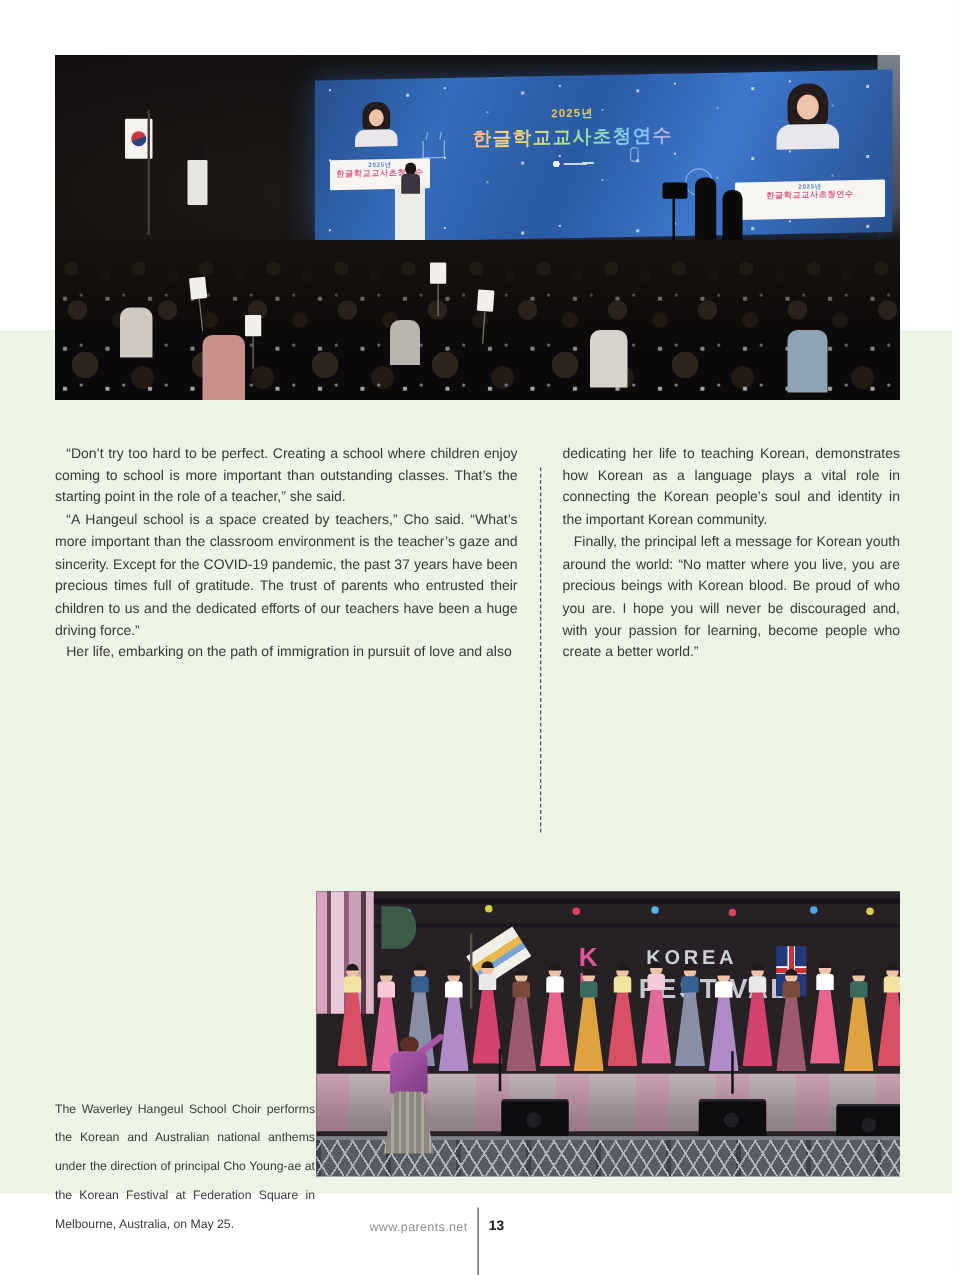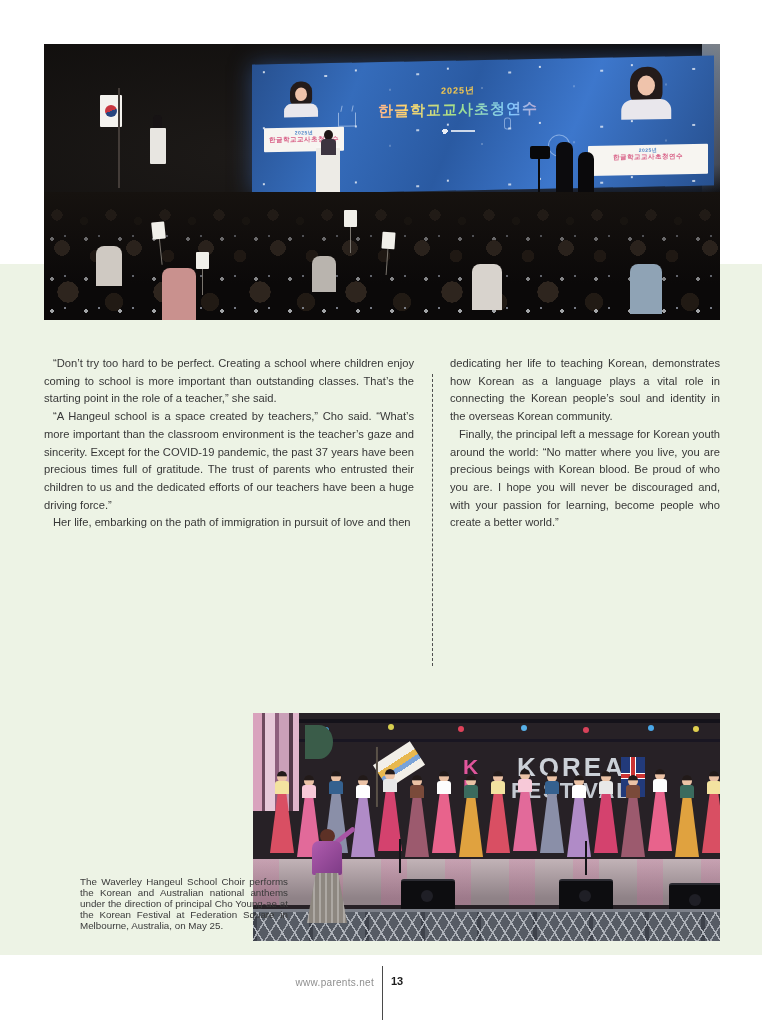--- a/index.html
+++ b/index.html
@@ -6,21 +6,21 @@
   #page {
     position:relative; width:762px; height:1020px; margin:0 auto;
     background:#ffffff; overflow:hidden;
     font-family:"Liberation Sans","DejaVu Sans",sans-serif;
   }
   .green-panel { position:absolute; left:0; top:264px; width:762px; height:691px; background:#edf3e5; }
 
   
   .caption { position:absolute; font-size:9.8px; line-height:14px; color:#3a3a3a; text-align:justify; margin:0; }
   .caption-top { left:44px; top:326px; width:676px; }
-  .caption-bottom { left:44px; top:876px; width:208px; line-height:11px;margin-left:36px; }
+  .caption-bottom { left:44px; top:876px; width:208px; line-height:23px; }
 
   .col { position:absolute; top:355px; }
   .col-left  { left:44px;  width:370px; }
   .col-right { left:450px; width:270px; }
   .body-p { margin:0; font-size:11.2px; line-height:17.7px; color:#373737; text-align:justify; }
   .indent { text-indent:9px; }
   .section-heading { margin:12px 0 2px 0; font-size:11.8px; line-height:16px; font-weight:bold; color:#56b247; white-space:nowrap; }
   .col-divider { position:absolute; left:432px; top:374px; height:292px; width:0; border-left:1.6px dashed #4e4e4e; }
   .end-mark { display:inline-block; margin-left:4px; width:10px; height:11px; border:1px solid #f0b428; background:#fffdf4;
               font-size:8px; line-height:11px; font-weight:bold; color:#2b5fae; text-align:center; vertical-align:-1px; }
@@ -125,21 +125,21 @@
   .photo-bottom { position:absolute; left:253px; top:713px; width:467px; height:228px; margin:0; overflow:hidden; background:#272126; }
   .bp-truss1 { position:absolute; left:0; top:6px;  width:100%; height:4px; background:#14121a; }
   .bp-truss2 { position:absolute; left:0; top:26px; width:100%; height:3px; background:#191622; }
   .bp-lights { position:absolute; left:0; top:12px; width:6px; height:6px; border-radius:50%; background:#e0425a;
     box-shadow:70px 2px 0 #4aa7e8, 135px -1px 0 #d8cf4f, 205px 1px 0 #e0425a, 268px 0 0 #58b0e8,
                330px 2px 0 #d8425a, 395px 0 0 #4aa7e8, 440px 1px 0 #e0cf4f; filter:blur(.4px); }
   .bp-banners { position:absolute; left:0; top:0; width:46px; height:98px; background:
       linear-gradient(90deg,#d9a3bd 0 9px, #6e4a5e 9px 12px, #e7c9d9 12px 22px, #8e5f7d 22px 26px, #caa0b8 26px 36px, #553a4a 36px 40px, #e0b5cb 40px 46px); }
   .bp-green-shape { position:absolute; left:52px; top:12px; width:28px; height:34px; border-radius:0 50% 50% 0; background:#3a5c49; }
   .bp-kf { position:absolute; left:210px; top:44px; width:20px; font-size:21px; line-height:20px; font-weight:bold; color:#e0559b; letter-spacing:0; word-break:break-all; }
-  .bp-korea    { position:absolute; left:264px; top:42px; width:200px; font-size:26px; line-height:24px; font-weight:bold; color:#ccd1d8; letter-spacing:3px; }
+  .bp-korea    { position:absolute; left:264px; top:42px; width:200px; font-size:16px; line-height:24px; font-weight:bold; color:#ccd1d8; letter-spacing:3px; }
   .bp-festival { position:absolute; left:258px; top:66px; width:210px; font-size:22px; line-height:24px; font-weight:bold; color:#c4c9d1; letter-spacing:2px; }
   .bp-flag-tilt { position:absolute; left:124px; top:38px; width:44px; height:28px; transform:rotate(-33deg);
     background:linear-gradient(180deg,#f2efe8 0 9px, #e8b84f 9px 15px, #7aa3d8 15px 20px, #f2efe8 20px 28px); }
   .bp-flag-tilt::after { content:""; position:absolute; left:-4px; top:-18px; width:2px; height:60px; background:#5a5248; transform:rotate(33deg); }
   .bp-flag-au { position:absolute; left:368px; top:44px; width:24px; height:40px; background:#223a7a; }
   .bp-flag-au::before { content:""; position:absolute; left:0; top:16px; width:100%; height:6px;
     background:linear-gradient(#fff 1px, #c33 1px 5px, #fff 5px); }
   .bp-flag-au::after { content:""; position:absolute; left:9px; top:0; width:6px; height:100%;
     background:linear-gradient(90deg,#fff 1px, #c33 1px 5px, #fff 5px); }
   .bp-floor { position:absolute; left:0; top:146px; width:100%; height:46px;
@@ -261,27 +261,27 @@
     <i class="sign sign-1"></i>
     <i class="sign sign-2"></i>
     <i class="sign sign-3"></i>
     <i class="sign sign-4"></i>
   </figure>
 
 
   <section class="col col-left">
     <p class="body-p indent">“Don’t try too hard to be perfect. Creating a school where children enjoy coming to school is more important than outstanding classes. That’s the starting point in the role of a teacher,” she said.</p>
     <p class="body-p indent">“A Hangeul school is a space created by teachers,” Cho said. “What’s more important than the classroom environment is the teacher’s gaze and sincerity. Except for the COVID-19 pandemic, the past 37 years have been precious times full of gratitude. The trust of parents who entrusted their children to us and the dedicated efforts of our teachers have been a huge driving force.”</p>
-    <p class="body-p indent">Her life, embarking on the path of immigration in pursuit of love and then</p>
+    <p class="body-p indent">Her life, embarking on the path of immigration in pursuit of love and also</p>
   </section>
 
   <div class="col-divider"></div>
 
   <section class="col col-right">
-    <p class="body-p">dedicating her life to teaching Korean, demonstrates how Korean as a language plays a vital role in connecting the Korean people’s soul and identity in the overseas Korean community.</p>
+    <p class="body-p">dedicating her life to teaching Korean, demonstrates how Korean as a language plays a vital role in connecting the Korean people’s soul and identity in the important Korean community.</p>
     <p class="body-p indent">Finally, the principal left a message for Korean youth around the world: “No matter where you live, you are precious beings with Korean blood. Be proud of who you are. I hope you will never be discouraged and, with your passion for learning, become people who create a better world.”</p>
   </section>
 
   <figure class="photo-bottom">
     <div class="bp-truss1"></div>
     <div class="bp-truss2"></div>
     <div class="bp-lights"></div>
     <div class="bp-banners"></div>
     <div class="bp-green-shape"></div>
     <div class="bp-kf">KF</div>

